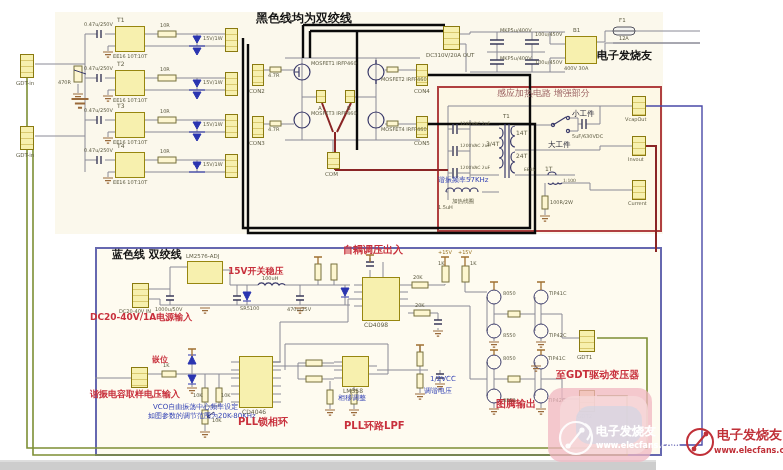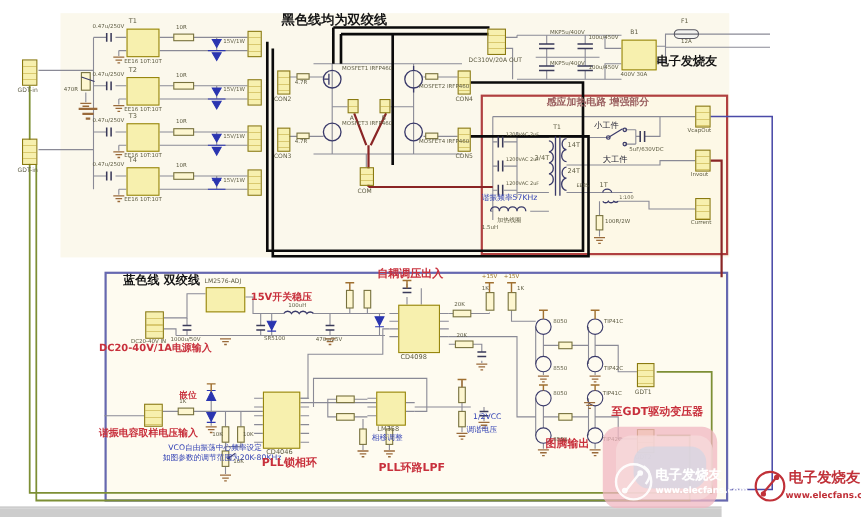--- a/index.html
+++ b/index.html
@@ -7,21 +7,21 @@
          font-family:"DejaVu Sans","Liberation Sans",sans-serif;}
   .bg{position:absolute;}
   .l{position:absolute;line-height:1.15;white-space:nowrap;}
   .f4{font-size:4.5px}.f5{font-size:5px}.f55{font-size:5.5px}.f6{font-size:6px}
   .f7{font-size:7px}.f75{font-size:7.5px}.f8{font-size:8px}.f9{font-size:9px}
   .f10{font-size:10px}.f11{font-size:11px}.f12{font-size:12px}.f13{font-size:13px}
   .red{color:#c8303c;font-weight:bold}
   .blue{color:#3342b4}
   .blk{color:#141414;font-weight:bold}
   .cmp{color:#5d5b42}
-  .ttl{color:#9a5f5f;font-weight:bold}
+  .ttl{color:#9a5f5f;font-weight:normal}
   .wm{color:#ffffff;font-weight:bold;text-shadow:0 0 1px rgba(255,255,255,.6)}
   .logo{color:#c03038;font-weight:bold}
   .yb{position:absolute;background:#f7f0ae;border:1px solid #97860f;box-sizing:border-box;}
   .conn{position:absolute;border:1px solid #8a7a10;box-sizing:border-box;
         background:repeating-linear-gradient(180deg,#f7f0ae 0 5px,#d9c96f 5px 6px);}
   .ibox{position:absolute;box-sizing:border-box;}
   svg{position:absolute;left:0;top:0;}
   .blob{position:absolute;border-radius:14px;}
 </style>
 </head>
@@ -295,33 +295,33 @@
   <div class="conn" style="left:579px;top:330px;width:16px;height:22px"></div>
   <div class="conn" style="left:579px;top:390px;width:16px;height:22px"></div>
 
   <div class="l f12 blk" style="left:256px;top:12px">黑色线均为双绞线</div>
   <div class="l f11 blk" style="left:597px;top:50px">电子发烧友</div>
   <div class="l f9 ttl" style="left:497px;top:88px">感应加热电路 增强部分</div>
   <div class="l f11 blk" style="left:112px;top:249px">蓝色线 双绞线</div>
   <div class="l f10 red" style="left:343px;top:244px">自耦调压出入</div>
   <div class="l f9 red" style="left:228px;top:266px">15V开关稳压</div>
   <div class="l f9 red" style="left:90px;top:312px">DC20-40V/1A电源输入</div>
-  <div class="l f8 red" style="left:163px;top:355px">嵌位</div>
+  <div class="l f8 red" style="left:152px;top:355px">嵌位</div>
   <div class="l f9 red" style="left:90px;top:389px">谐振电容取样电压输入</div>
   <div class="l f7 blue" style="left:153px;top:403px">VCO自由振荡中心频率设定</div>
   <div class="l f7 blue" style="left:148px;top:412px">如图参数的调节范围为20K-80KHz</div>
   <div class="l f10 red" style="left:238px;top:416px">PLL锁相环</div>
   <div class="l f10 red" style="left:344px;top:420px">PLL环路LPF</div>
   <div class="l f7 blue" style="left:338px;top:394px">相移调整</div>
   <div class="l f7 blue" style="left:430px;top:375px">1/2VCC</div>
   <div class="l f7 blue" style="left:424px;top:387px">调谐电压</div>
   <div class="l f10 red" style="left:496px;top:398px">图腾输出</div>
   <div class="l f10 red" style="left:556px;top:369px">至GDT驱动变压器</div>
   <div class="l f7 blue" style="left:438px;top:176px">谐振频率57KHz</div>
-  <div class="l f75" style="left:540px;top:110px;color:#223">小工件</div>
+  <div class="l f75" style="left:572px;top:110px;color:#223">小工件</div>
   <div class="l f75" style="left:548px;top:141px;color:#223">大工件</div>
   <div class="l f55 cmp" style="left:452px;top:198px">加热线圈</div>
   <div class="l f5 cmp" style="left:438px;top:205px">1.5uH</div>
   <div class="l f5" style="left:438px;top:250px;color:#96701f">+15V</div>
   <div class="l f5" style="left:458px;top:250px;color:#96701f">+15V</div>
 
   <div class="l f6 cmp" style="left:117px;top:17px">T1</div>
   <div class="l f6 cmp" style="left:117px;top:61px">T2</div>
   <div class="l f6 cmp" style="left:117px;top:103px">T3</div>
   <div class="l f6 cmp" style="left:117px;top:143px">T4</div>

